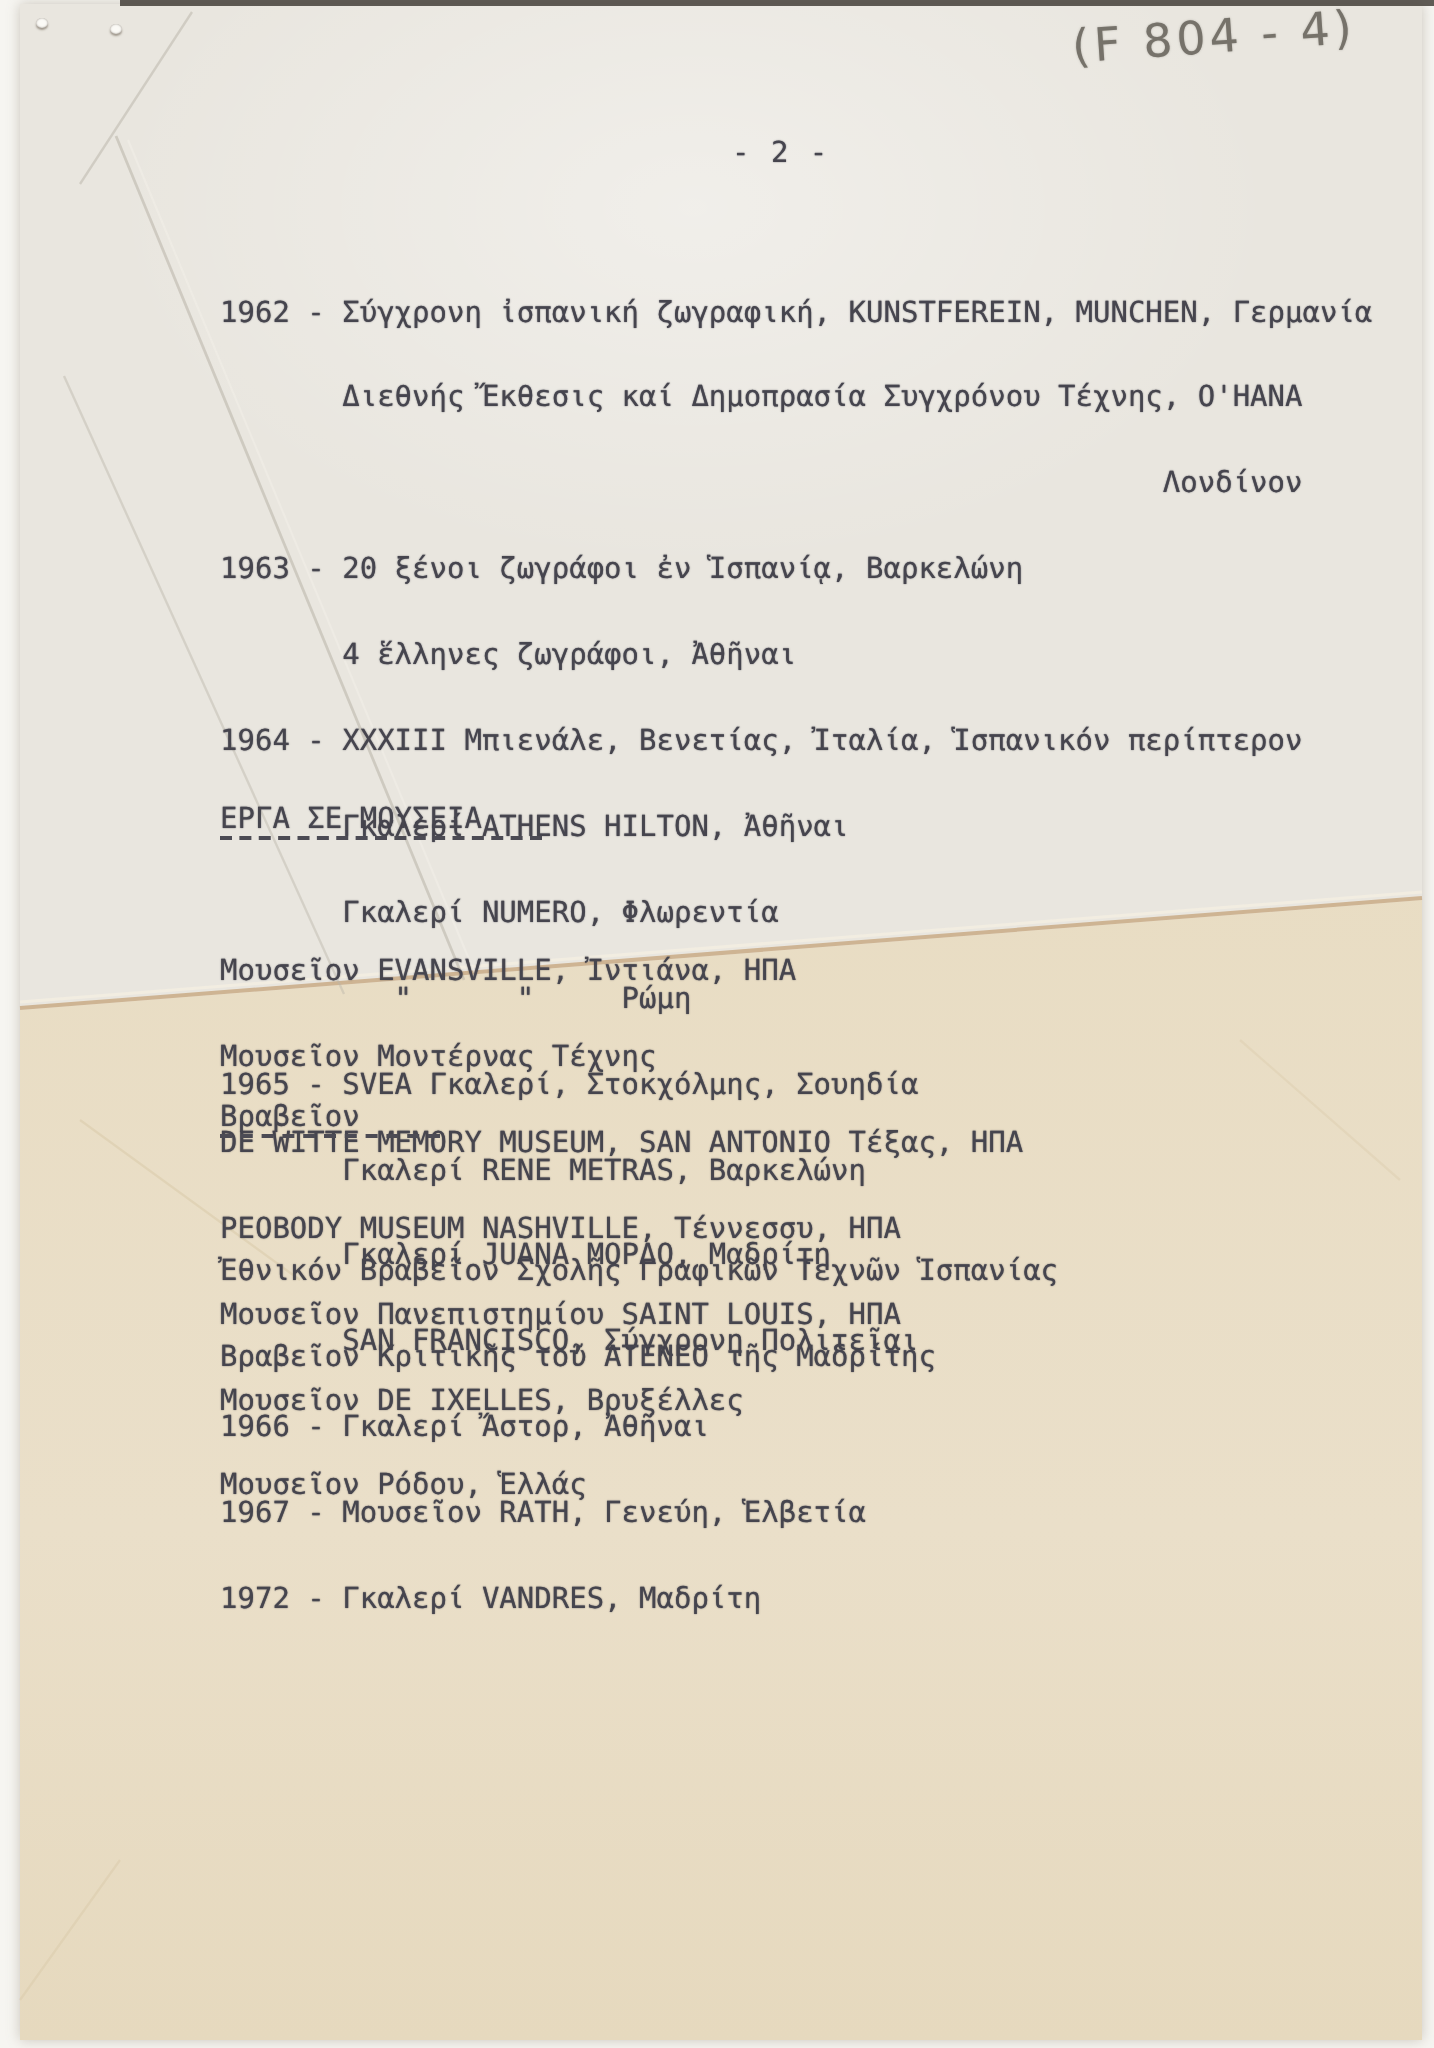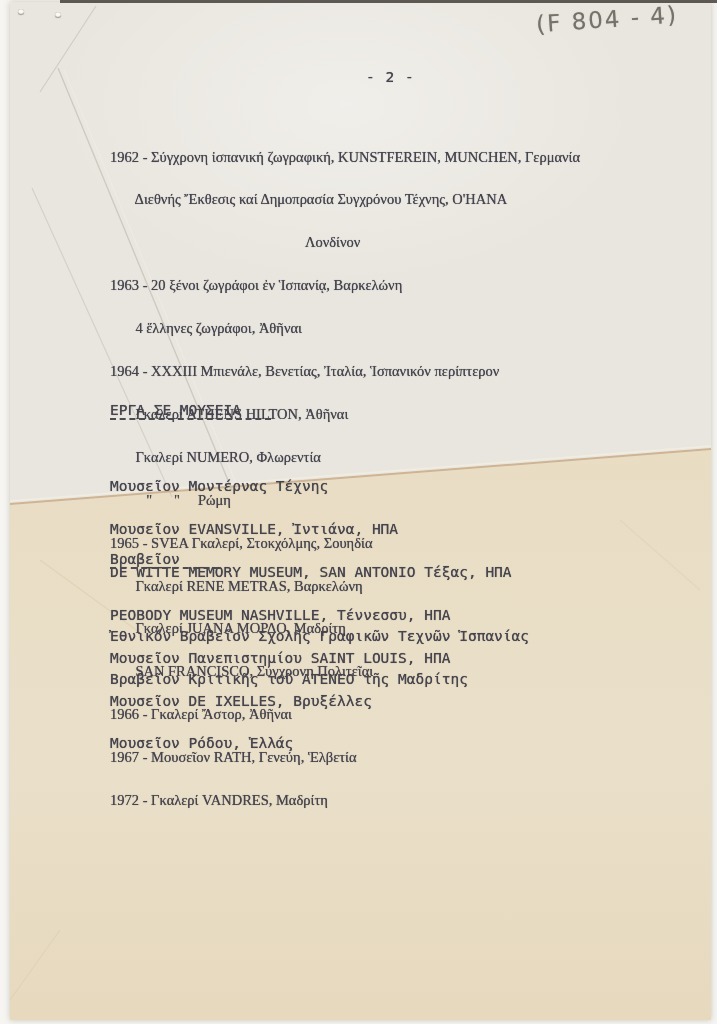--- a/index.html
+++ b/index.html
@@ -28,21 +28,21 @@
     background:#44403a;opacity:.85;
   }
   .typed{
     position:absolute;color:#46454e;
     font-size:14.5px;line-height:14.3px;
     text-shadow:0 0 0.7px rgba(55,55,66,.85);
     white-space:pre;
   }
   .line{white-space:pre;height:14.3px;}
   #page-number{left:366px;top:70px;letter-spacing:1px;}
-  #exhibitions{left:110px;top:121px;font-family:Liberation Serif, serif;}
+  #exhibitions{left:110px;top:121px;}
   #museums{left:110px;top:374px;}
   #awards{left:110px;top:523px;}
   .section-title{display:inline-block;border-bottom:2px dashed #4c4b54;padding-bottom:1px;text-align:center;}
   .ext-30{padding-right:30px;}
   .ext-40{padding-right:40px;}
   .entries-gap{height:5px;}
   .entries-gap-lg{height:6px;}
   #annotation{
     position:absolute;left:536px;top:6px;width:150px;
     transform:rotate(-4deg);
@@ -102,22 +102,22 @@
   <div class="line">       Γκαλερί JUANA ΜΟΡΔΟ, Μαδρίτη</div>
   <div class="line">       SAN FRANCISCO, Σύγχρονη Πολιτεῖαι</div>
   <div class="line">1966 - Γκαλερί Ἄστορ, Ἀθῆναι</div>
   <div class="line">1967 - Μουσεῖον RATH, Γενεύη, Ἑλβετία</div>
   <div class="line">1972 - Γκαλερί VANDRES, Μαδρίτη</div>
 </div>
 
 <div id="museums" class="typed">
   <div class="line"><span class="section-title ext-30">ΕΡΓΑ ΣΕ ΜΟΥΣΕΙΑ</span></div>
   <div class="entries-gap"></div>
+  <div class="line">Μουσεῖον EVANSVILLE, Ἰντιάνα, ΗΠΑ</div>
   <div class="line">Μουσεῖον Μοντέρνας Τέχνης</div>
-  <div class="line">Μουσεῖον EVANSVILLE, Ἰντιάνα, ΗΠΑ</div>
   <div class="line">DE WITTE MEMORY MUSEUM, SAN ANTONIO Τέξας, ΗΠΑ</div>
   <div class="line">PEOBODY MUSEUM NASHVILLE, Τέννεσσυ, ΗΠΑ</div>
   <div class="line">Μουσεῖον Πανεπιστημίου SAINT LOUIS, ΗΠΑ</div>
   <div class="line">Μουσεῖον DE IXELLES, Βρυξέλλες</div>
   <div class="line">Μουσεῖον Ρόδου, Ἑλλάς</div>
 </div>
 
 <div id="awards" class="typed">
   <div class="line"><span class="section-title ext-40">Βραβεῖον</span></div>
   <div class="entries-gap-lg"></div>

